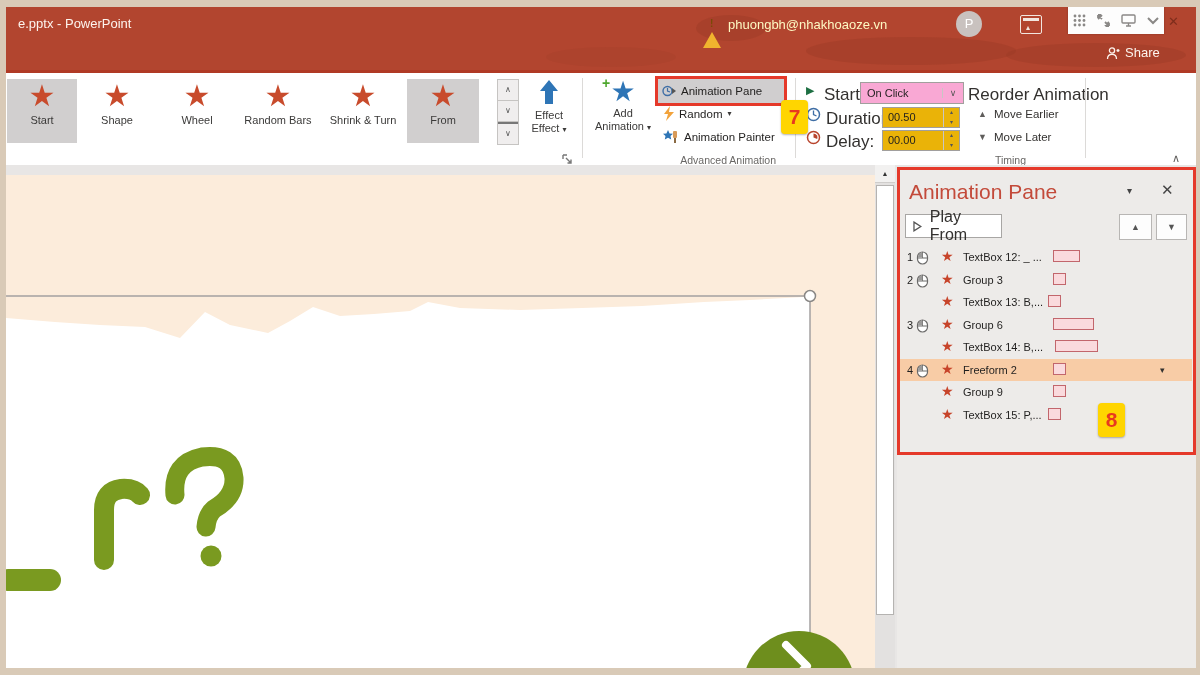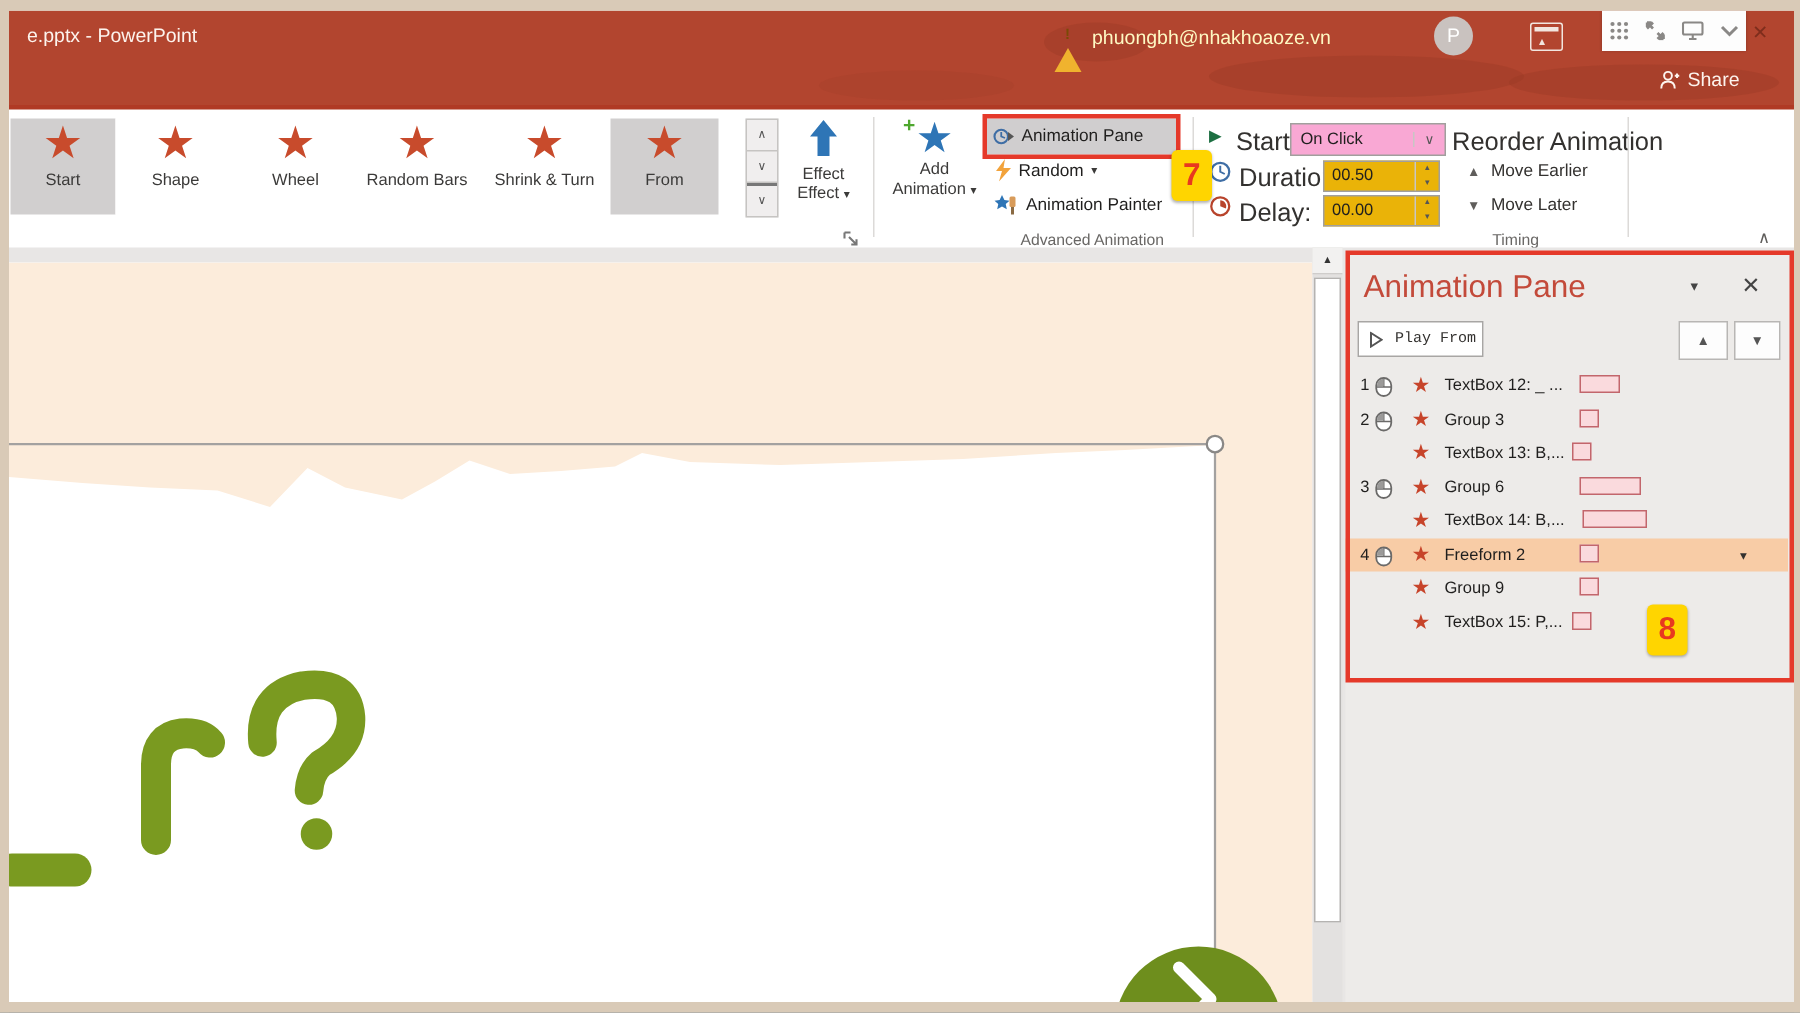--- a/index.html
+++ b/index.html
@@ -59,21 +59,21 @@
   
   #vscroll{position:absolute;left:869px;top:0;width:20px;height:503px;background:#e3e1e0;}
   #vscroll .sc-up{position:absolute;left:0;top:0;width:20px;height:17px;background:#f2f1f0;border-bottom:1px solid #cfcdcb;text-align:center;font-size:7px;line-height:17px;color:#333;cursor:pointer;}
   #vscroll .sc-thumb{position:absolute;left:1px;top:20px;width:16px;height:428px;background:#fff;border:1px solid #b5b3b1;cursor:pointer;}
   
   #anim-pane{position:absolute;left:891px;top:2px;width:299px;height:501px;background:#edebe9;}
   #pane-redbox{position:absolute;left:0px;top:0px;width:293px;height:282px;border:3px solid #e5392a;pointer-events:none;z-index:5;}
   #pane-title{position:absolute;left:12px;top:13px;font-size:21px;color:#c34a3a;}
   #pane-menu{position:absolute;left:230px;top:18px;font-size:10px;color:#444;cursor:pointer;}
   #pane-close{position:absolute;left:264px;top:14px;font-size:15px;color:#444;cursor:pointer;}
-  #play-from{position:absolute;left:8px;top:47px;width:84px;height:24px;background:#fff;border:1px solid #a8a6a4;display:flex;align-items:center;gap:8px;padding-left:7px;box-sizing:border-box;font-size:10px;color:#33312f;cursor:pointer;font-family:Liberation Mono, monospace;}
+  #play-from{position:absolute;left:8px;top:47px;width:97px;height:24px;background:#fff;border:1px solid #a8a6a4;display:flex;align-items:center;gap:8px;padding-left:7px;box-sizing:border-box;font-size:16px;color:#33312f;cursor:pointer;}
   .pane-updown{position:absolute;top:47px;width:33px;height:26px;background:#fdfdfd;border:1px solid #b8b6b4;box-sizing:border-box;text-align:center;font-size:9px;line-height:24px;color:#555;cursor:pointer;}
   #ap-rows{position:absolute;left:0;top:79px;width:295px;}
   .ap-row{position:relative;height:22.5px;cursor:pointer;}
   .ap-row.sel{background:#f8cca6;}
   .ap-num{position:absolute;left:0;top:5px;width:16px;text-align:right;font-size:11px;color:#201f1e;}
   .ap-mouse{position:absolute;left:19px;top:4px;}
   .ap-star{position:absolute;left:44px;top:2px;color:#c7442a;font-size:14px;}
   .ap-label{position:absolute;left:66px;top:5px;font-size:11px;color:#201f1e;white-space:nowrap;}
   .ap-bar{position:absolute;top:4px;height:12px;background:#fadadd;border:1.5px solid #c2666c;box-sizing:border-box;}
   .ap-caret{position:absolute;left:263px;top:6px;font-size:9px;color:#33312f;display:none;}

